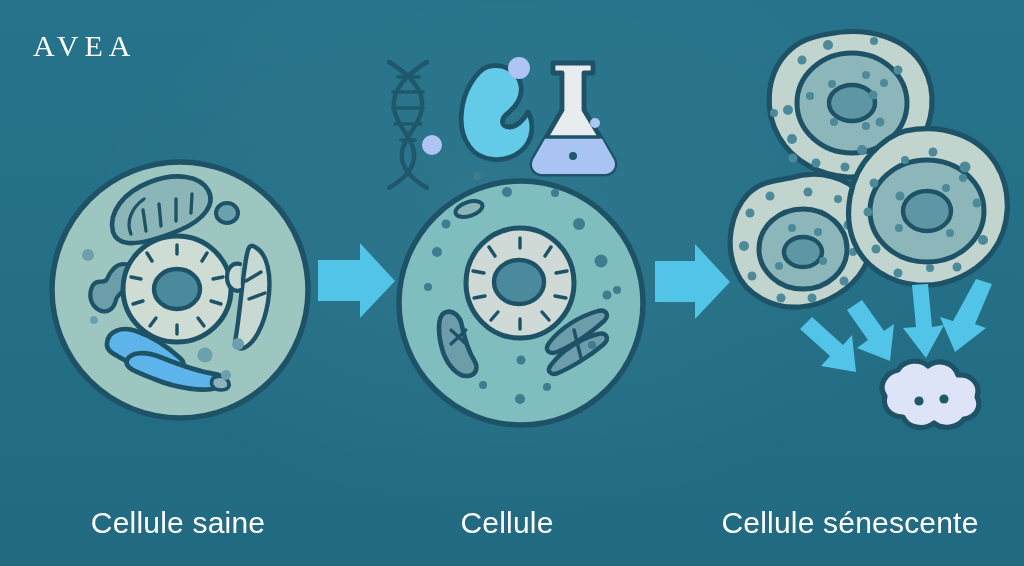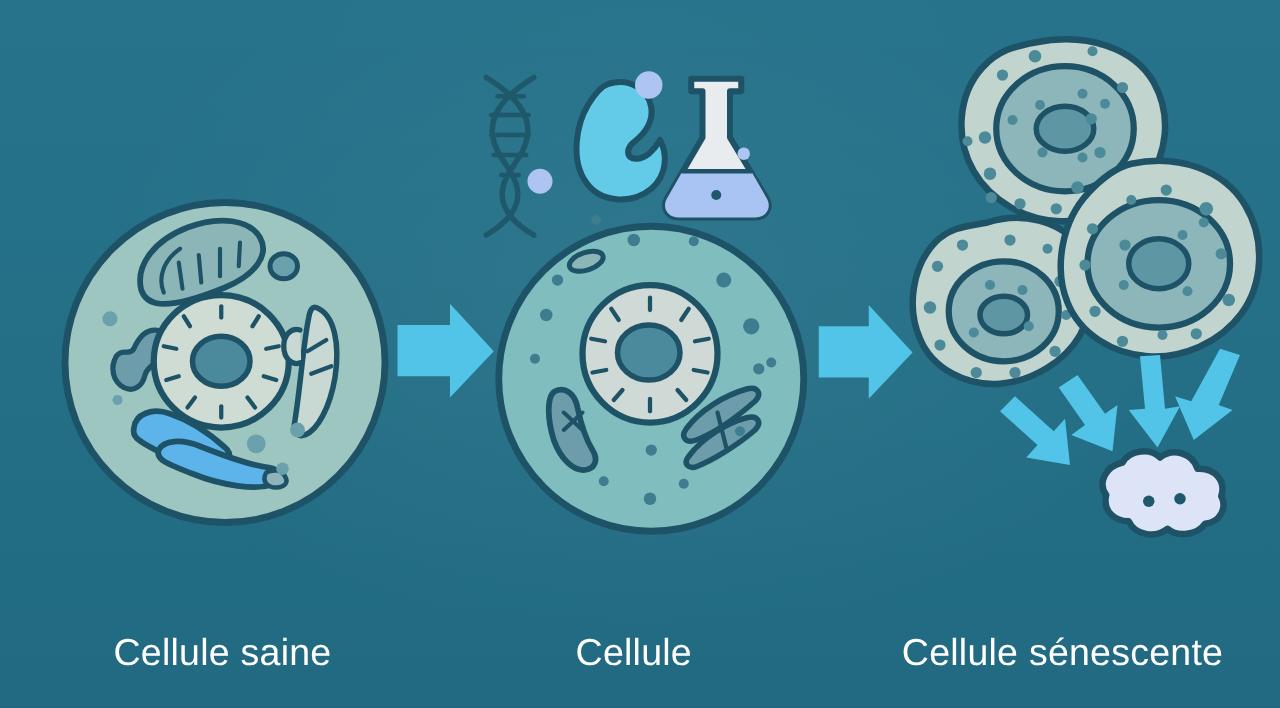--- a/index.html
+++ b/index.html
@@ -58,20 +58,21 @@
   #cap1 { left: 0px;   top: 432px; width: 356px; }
   #cap2 { left: 352px; top: 432px; width: 310px; }
   #cap3 { left: 676px; top: 432px; width: 348px; }
 </style>
 </head>
 <body>
 
 <div id="stage">
   <div id="bgfx"></div>
 
+  <div id="logo">AVEA</div>
 
   <svg class="art" viewBox="0 0 1024 566">
     <defs>
       <filter id="grain">
         <feTurbulence type="fractalNoise" baseFrequency="0.85" numOctaves="3" result="n"></feTurbulence>
         <feColorMatrix in="n" type="saturate" values="0"></feColorMatrix>
         <feComponentTransfer>
           <feFuncA type="linear" slope="0.07"></feFuncA>
         </feComponentTransfer>
         <feComposite operator="in" in2="SourceGraphic"></feComposite>

